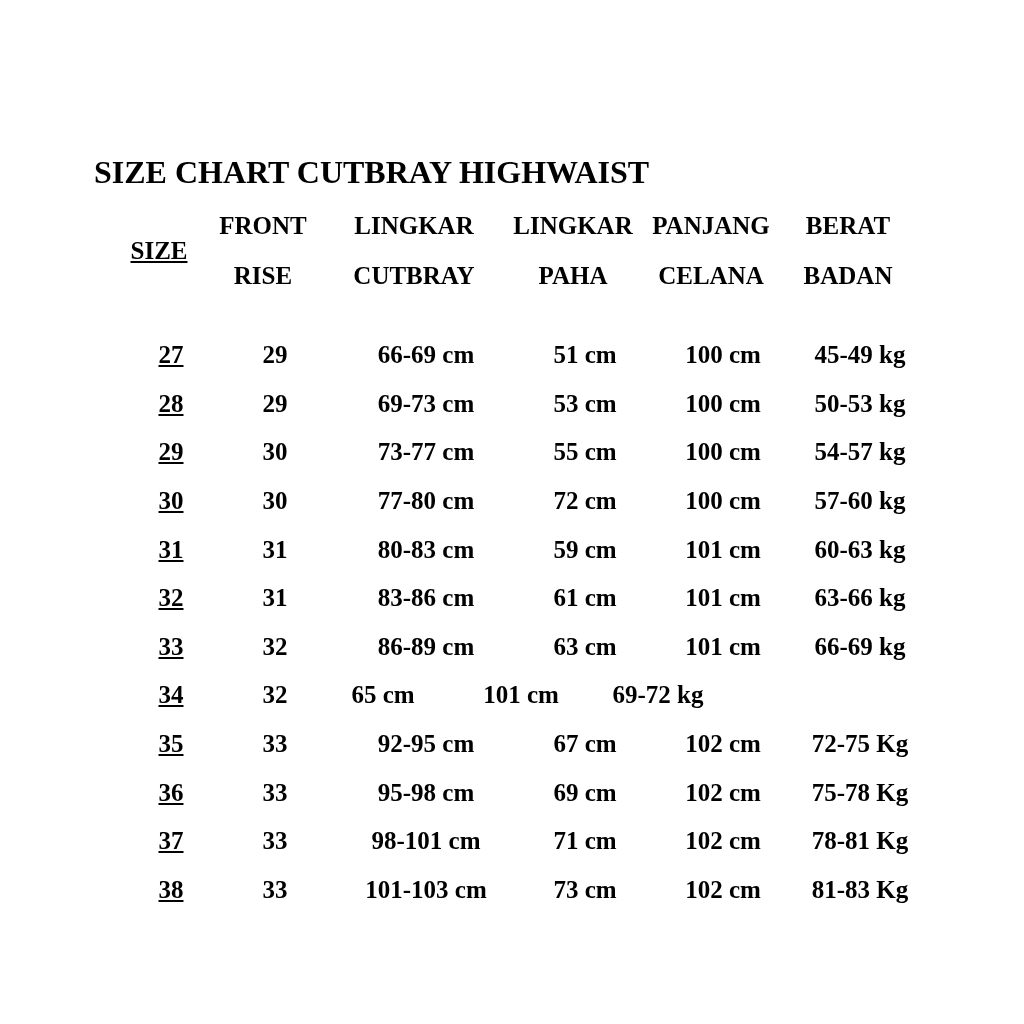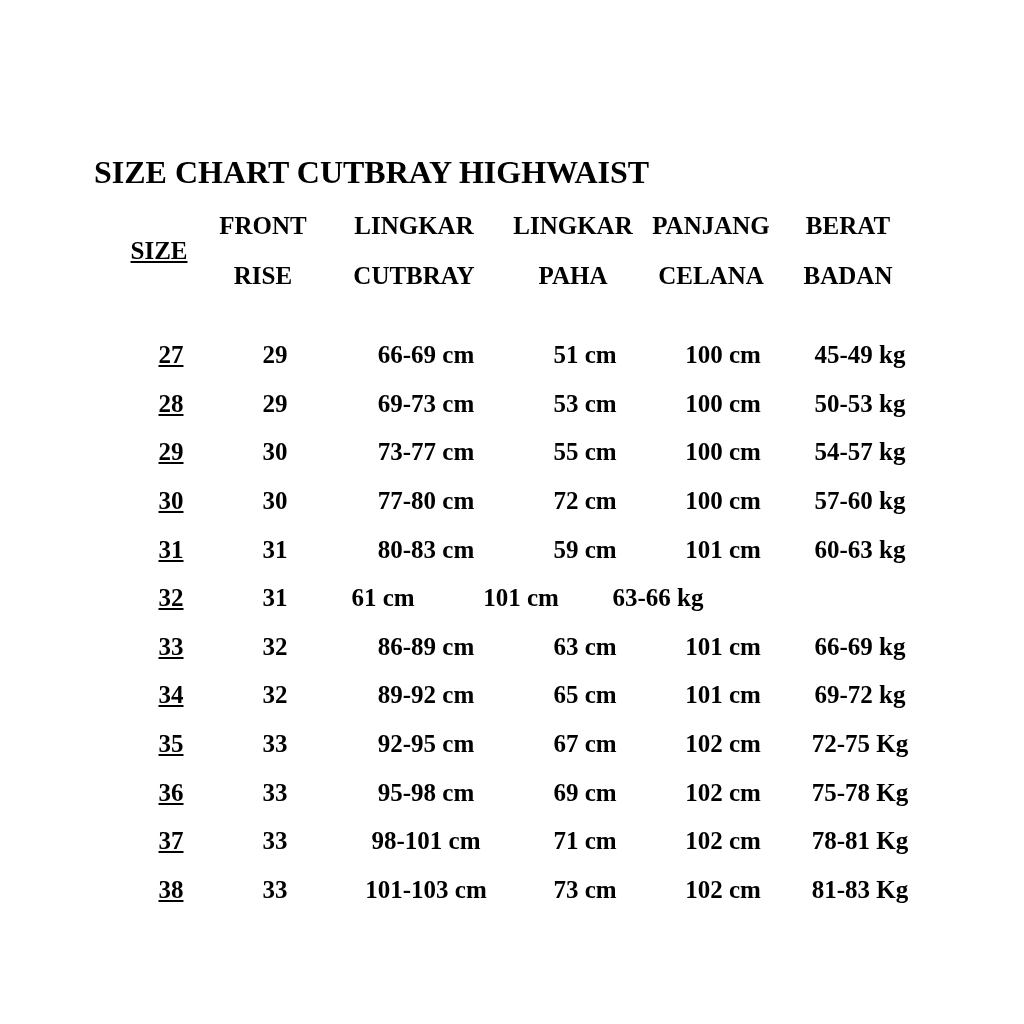--- a/index.html
+++ b/index.html
@@ -146,36 +146,36 @@
           <div class="tcell col-0">31</div>
           <div class="tcell col-1">31</div>
           <div class="tcell col-2">80-83 cm</div>
           <div class="tcell col-3">59 cm</div>
           <div class="tcell col-4">101 cm</div>
           <div class="tcell col-5">60-63 kg</div>
         </div>
         <div class="trow">
           <div class="tcell col-0">32</div>
           <div class="tcell col-1">31</div>
+          <div class="tcell col-2">83-86 cm</div>
           <div class="tcell col-3">61 cm</div>
           <div class="tcell col-4">101 cm</div>
           <div class="tcell col-5">63-66 kg</div>
         </div>
         <div class="trow">
           <div class="tcell col-0">33</div>
           <div class="tcell col-1">32</div>
           <div class="tcell col-2">86-89 cm</div>
           <div class="tcell col-3">63 cm</div>
           <div class="tcell col-4">101 cm</div>
           <div class="tcell col-5">66-69 kg</div>
         </div>
         <div class="trow">
           <div class="tcell col-0">34</div>
           <div class="tcell col-1">32</div>
-          <div class="tcell col-2">89-92 cm</div>
           <div class="tcell col-3">65 cm</div>
           <div class="tcell col-4">101 cm</div>
           <div class="tcell col-5">69-72 kg</div>
         </div>
         <div class="trow">
           <div class="tcell col-0">35</div>
           <div class="tcell col-1">33</div>
           <div class="tcell col-2">92-95 cm</div>
           <div class="tcell col-3">67 cm</div>
           <div class="tcell col-4">102 cm</div>

